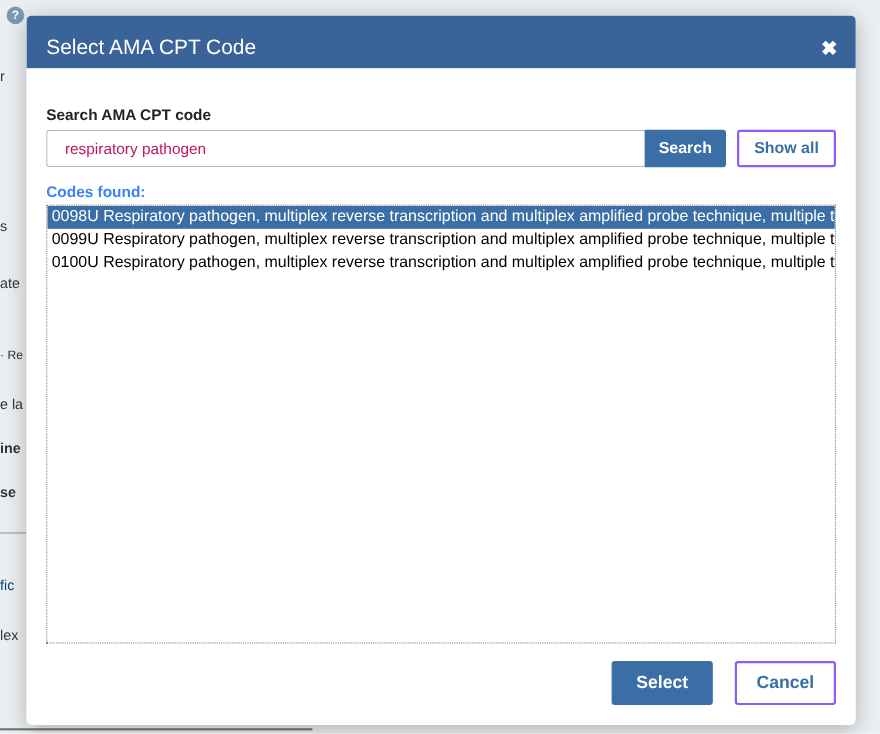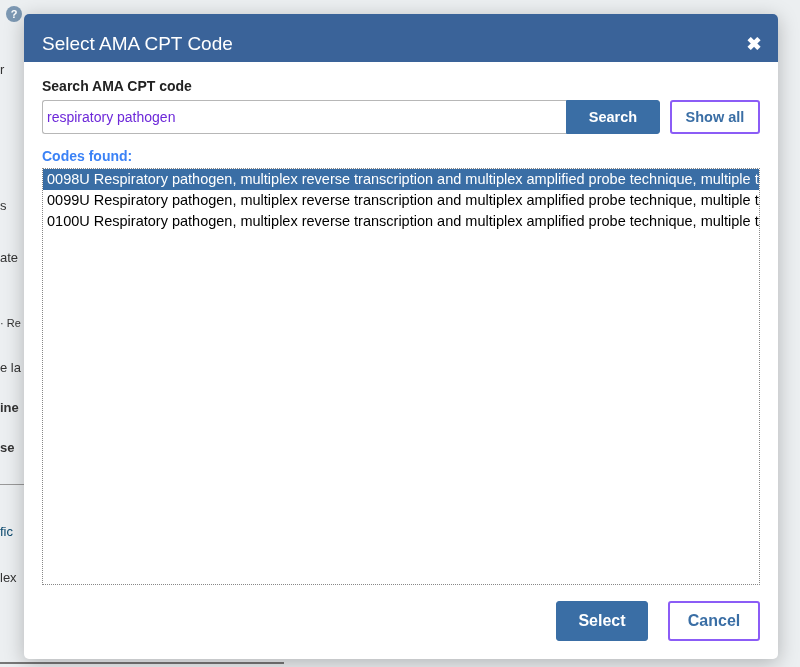--- a/index.html
+++ b/index.html
@@ -13,29 +13,29 @@
   .help-icon { position: absolute; top: 6px; left: 6px; width: 16px; height: 16px; border-radius: 50%; background: #7c98b3; color: #fff; font-size: 11px; font-weight: bold; display: flex; align-items: center; justify-content: center; cursor: pointer; }
 
   
   .modal { position: absolute; top: 14px; left: 24px; width: 754px; height: 645px; background: #fff; border-radius: 5px; box-shadow: 0 4px 20px rgba(0,0,0,0.25); display: flex; flex-direction: column; overflow: hidden; }
   .modal-header { background: #3a6399; color: #fff; height: 48px; display: flex; align-items: center; justify-content: space-between; padding: 12px 14px 0 18px; }
   .modal-title { font-size: 19px; font-weight: 400; }
   .modal-close { width: 20px; height: 20px; cursor: pointer; display: flex; align-items: center; justify-content: center; font-size: 18px; font-weight: bold; color: #fff; }
 
   .modal-body { padding: 16px 18px 0 18px; flex: 1; display: flex; flex-direction: column; min-height: 0; }
 
-  .field-label { font-size: 14px; font-weight: 700; color: #222; margin-bottom: 6px; }
+  .field-label { font-size: 14px; font-weight: 700; color: #222; margin-bottom: 6px; margin-top: 18px; }
 
   .search-row { display: flex; align-items: stretch; gap: 10px; margin-bottom: 14px; }
   .search-group { display: flex; flex: 1; }
-  .search-input { flex: 1; height: 34px; border: 1px solid #b7b7b7; border-right: none; border-radius: 3px 0 0 3px; padding: 0 4px; font-size: 14px; color: #6d28d9; }
+  .search-input { flex: 1; height: 34px; border: 1px solid #b7b7b7; border-right: none; border-radius: 3px 0 0 3px; padding: 0 16px; font-size: 14px; color: #be185d; }
   .btn { height: 34px; font-size: 14.5px; font-weight: 600; border-radius: 3px; cursor: pointer; padding: 0 18px; display: inline-flex; align-items: center; justify-content: center; }
   .btn-primary { background: #3a6ea5; color: #fff; border: 1px solid #3a6ea5; }
   .btn-outline { background: #fff; color: #3a6ea5; border: 2px solid #8b5cf6; }
-  .search-btn { border-radius: 0 3px 3px 0; width: 94px; padding: 0; }
+  .search-btn { border-radius: 0 3px 3px 0; width: 74px; padding: 0; }
   .showall-btn { width: 90px; padding: 0; }
 
   .codes-label { font-size: 14px; font-weight: 700; color: #3b82f6; margin-bottom: 4px; }
   .codes-box { flex: 1; border: 1px dotted #888; background: #fff; overflow: hidden; min-height: 0; }
   .code-row { font-size: 14.5px; line-height: 21px; padding: 0 4px; white-space: nowrap; overflow: hidden; cursor: pointer; }
   .code-row.selected { background: #3a6ea5; color: #fff; }
 
   .modal-footer { display: flex; justify-content: flex-end; gap: 20px; padding: 16px 18px 18px 18px; }
   .footer-btn { height: 40px; width: 92px; font-size: 16px; }
 </style>

